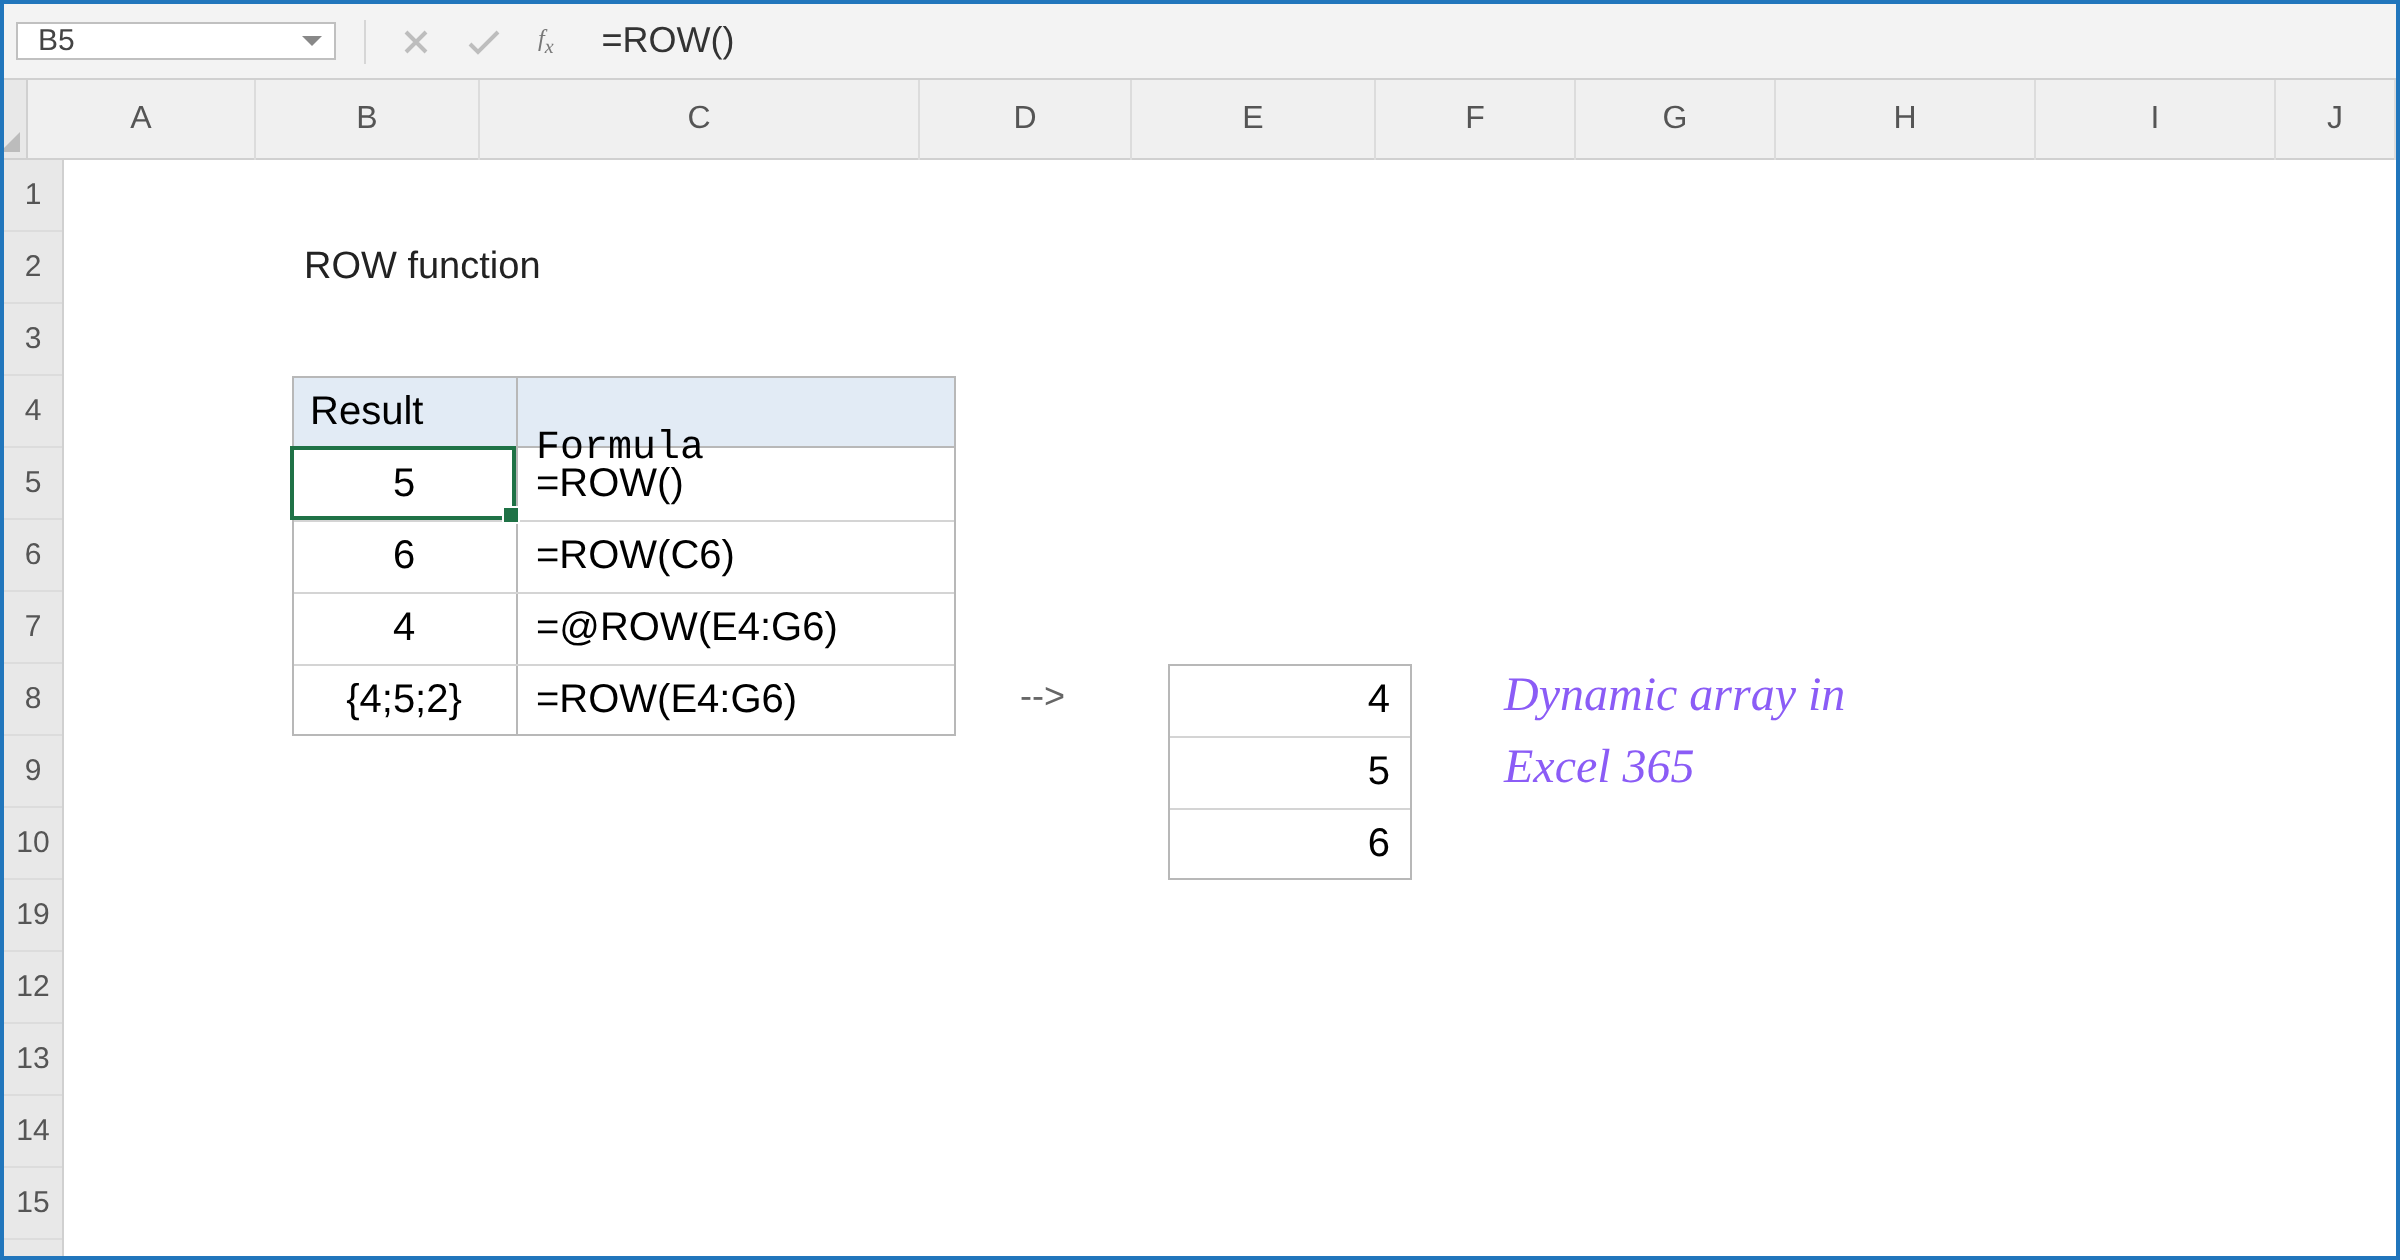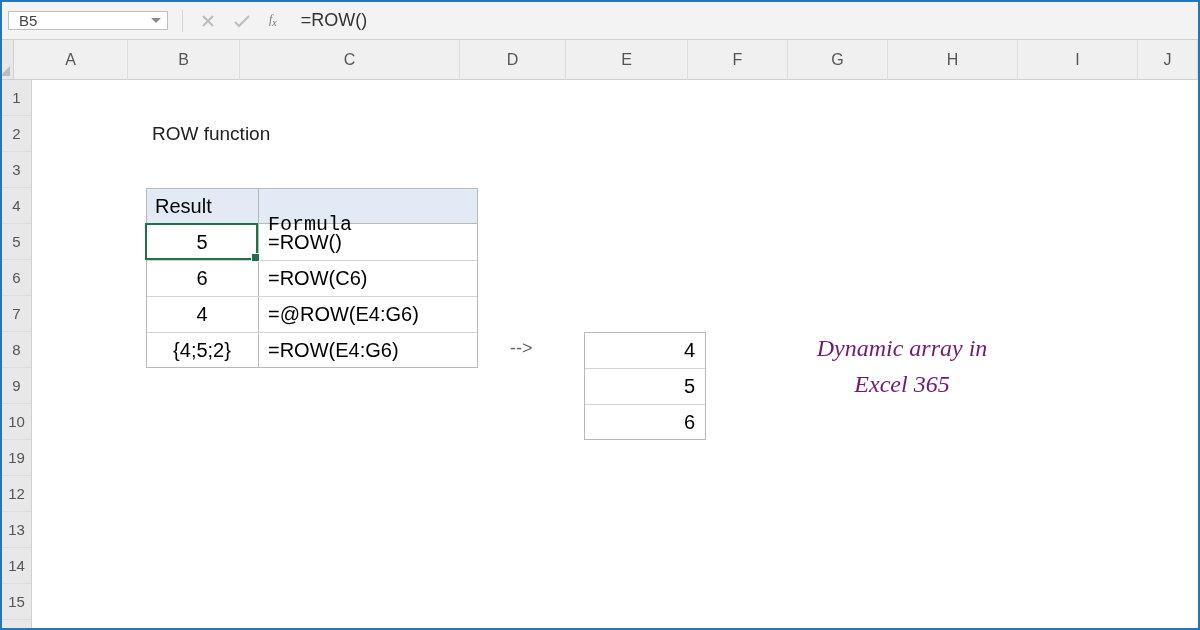--- a/index.html
+++ b/index.html
@@ -195,24 +195,23 @@
   .arrow {
     position: absolute;
     font-size: 18px;
     color: #666;
   }
 
   .annot {
     position: absolute;
     font-family: "Segoe Script", "Comic Sans MS", cursive;
     font-style: italic;
-    color: #701a75;
+    color: #8b5cf6;
     font-size: 24px;
     line-height: 1.5;
-    text-align: center;
   }
 </style>
 </head>
 <body>
 
 <div class="formula-bar">
   <div class="name-box">
     <span>B5</span>
     <span class="dd"></span>
   </div>

